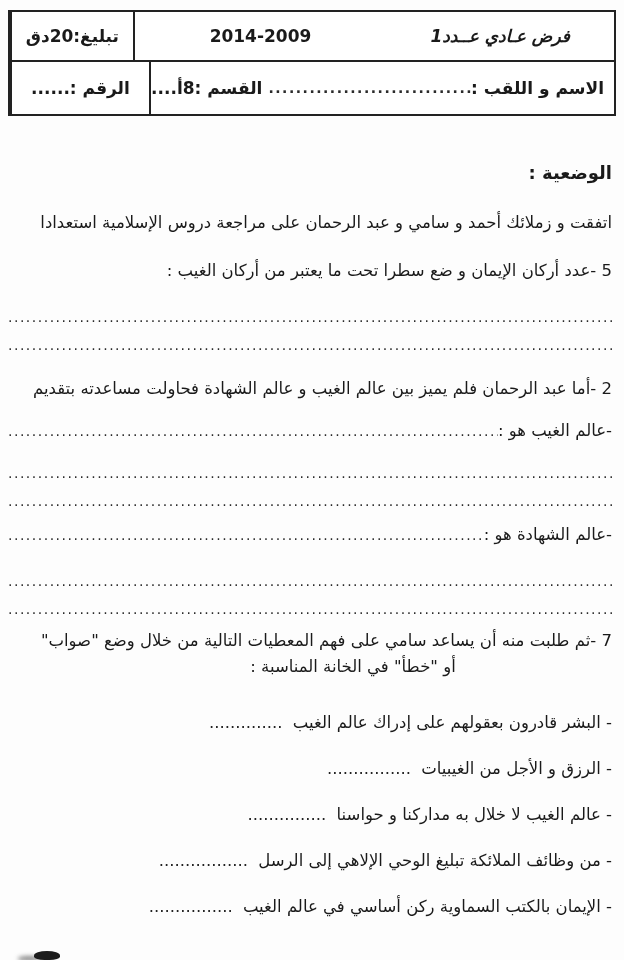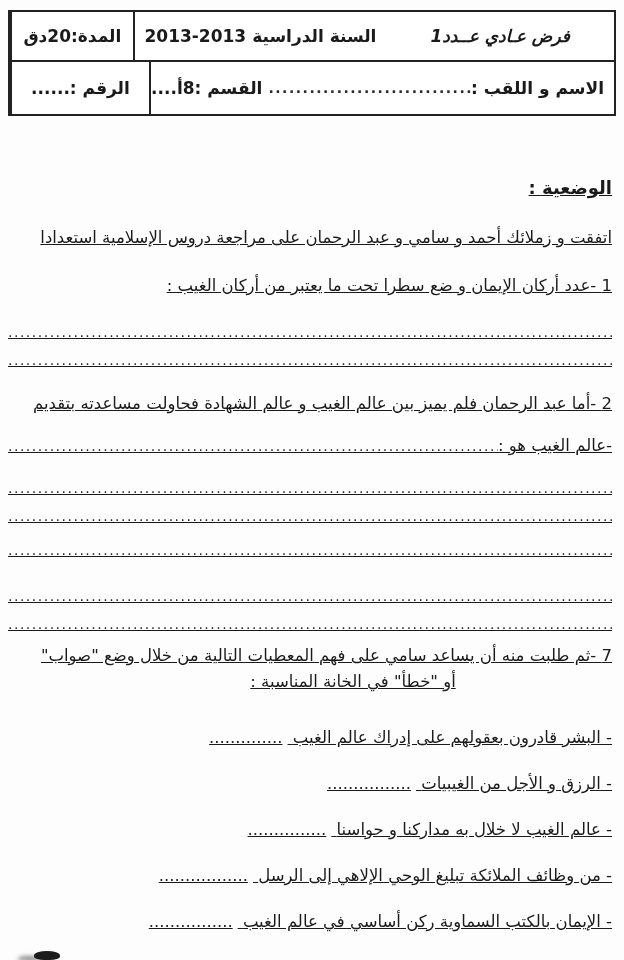--- a/index.html
+++ b/index.html
@@ -20,21 +20,21 @@
   .r1 .hcell{height:48px;}
   .r2 .hcell{height:52px;}
   .c-exam{flex:0 0 37.7%;font-style:italic;}
   .c-year{flex:0 0 42.0%;gap:6px;}
   .c-dur{flex:1 1 auto;}
   .c-name{flex:0 0 58.2%;justify-content:flex-start;padding-right:10px;}
   .c-class{flex:0 0 18.8%;}
   .c-num{flex:1 1 auto;}
   .year-val{direction:ltr;unicode-bidi:isolate;}
   
-  .doc{position:absolute;top:132px;right:12px;left:8px;font-size:16.5px;line-height:24px;text-decoration:underline;}
+  .doc{position:absolute;top:117px;right:12px;left:8px;font-size:16.5px;line-height:24px;}
   .t-right{text-align:right;white-space:nowrap;}
   .t-center{text-align:center;white-space:nowrap;}
   .bold{font-weight:bold;font-size:18px;}
   .situation{margin-top:44px;}
   .introl1{margin-top:26px;}
   .introl2{margin-top:4px;}
   .q1{margin-top:24px;}
   .dotline{margin-top:26px;height:16px;line-height:16px;overflow:hidden;
            white-space:nowrap;direction:ltr;text-align:left;
            font-size:14px;letter-spacing:1.5px;color:#2a2a2a;}
@@ -62,25 +62,24 @@
 <body>
 
 <div class="sheet">
 
   <div class="hdr">
     <div class="hdr-row r1">
       <div class="hcell c-exam">
         <span>فرض عـادي عــدد1</span>
       </div>
       <div class="hcell c-year divider">
-        <span>السنة الدراسية</span>
-        <span class="year-val">2013-2013</span>
+        <span class="year-val">2014-2009</span>
       </div>
       <div class="hcell c-dur divider">
-        <span>المدة:20دق</span>
+        <span>تبليغ:20دق</span>
       </div>
     </div>
     <div class="hdr-row r2">
       <div class="hcell c-name">
         <span class="def-label">الاسم و اللقب :</span>
         <span class="fill-dots">................................................................................</span>
       </div>
       <div class="hcell c-class divider">
         <span>القسم :8أ....</span>
       </div>
@@ -89,35 +88,36 @@
       </div>
     </div>
   </div>
 
   <div class="doc">
 
     <div class="t-right bold situation">الوضعية :</div>
 
     <div class="t-right introl1">اتفقت و زملائك أحمد و سامي و عبد الرحمان على مراجعة دروس الإسلامية استعدادا</div>
 
-    <div class="t-right q1">1 -عدد أركان الإيمان و ضع سطرا تحت ما يعتبر من أركان الغيب :</div>
+    <div class="t-right q1">5 -عدد أركان الإيمان و ضع سطرا تحت ما يعتبر من أركان الغيب :</div>
 
     <div class="dotline">................................................................................................................................................................</div>
     <div class="dotline">................................................................................................................................................................</div>
 
     <div class="t-right q2l1">2 -أما عبد الرحمان فلم يميز بين عالم الغيب و عالم الشهادة فحاولت مساعدته بتقديم</div>
 
     <div class="def-line">
       <span class="def-label">-عالم الغيب هو : </span>
       <span class="fill-dots">................................................................................................................................................................</span>
     </div>
     <div class="dotline gap22">................................................................................................................................................................</div>
     <div class="dotline">................................................................................................................................................................</div>
 
     <div class="def-line shahada">
+      <span class="def-label">-عالم الشهادة هو : </span>
       <span class="fill-dots">................................................................................................................................................................</span>
     </div>
     <div class="dotline gap26">................................................................................................................................................................</div>
     <div class="dotline">................................................................................................................................................................</div>
 
     <div class="t-right q3l1">7 -ثم طلبت منه أن يساعد سامي على فهم المعطيات التالية من خلال وضع "صواب"</div>
     <div class="t-center q3l2">أو "خطأ" في الخانة المناسبة :</div>
 
     <div class="tf-item first">
       <span>- البشر قادرون بعقولهم على إدراك عالم الغيب</span>

